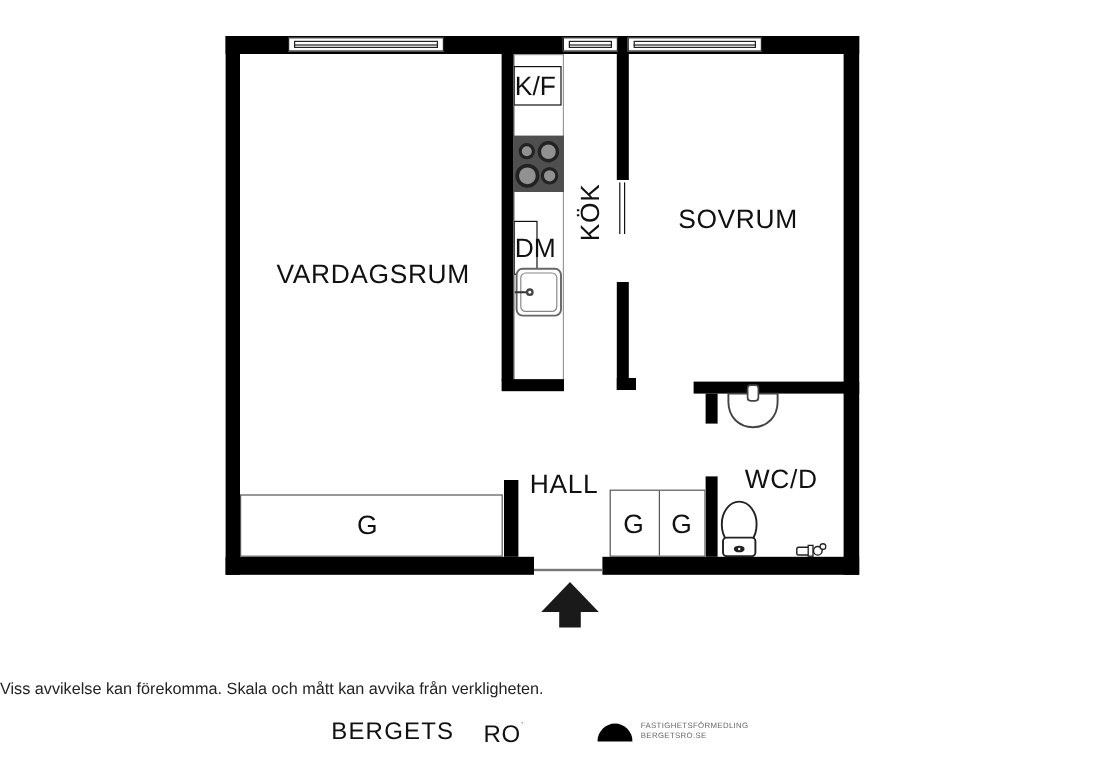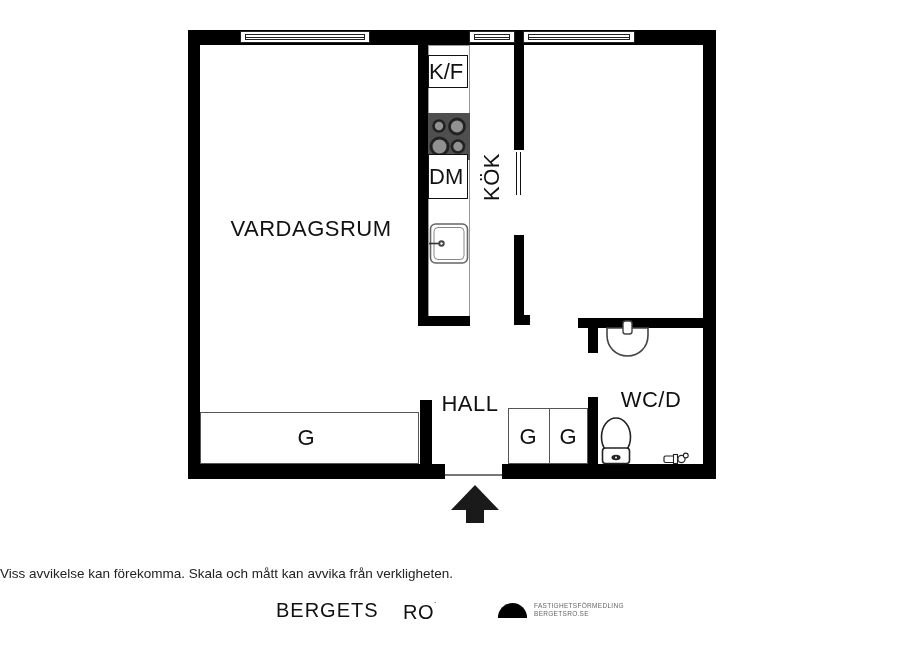--- a/index.html
+++ b/index.html
@@ -89,21 +89,21 @@
 
   <div class="stove">
     <svg width="42" height="47" viewBox="0 0 42 47">
       <circle cx="11" cy="13" r="5.5" fill="#919191" stroke="#222" stroke-width="2.6"></circle>
       <circle cx="29" cy="13.5" r="7.5" fill="#919191" stroke="#222" stroke-width="2.8"></circle>
       <circle cx="11.5" cy="33.5" r="8.5" fill="#919191" stroke="#222" stroke-width="3"></circle>
       <circle cx="30" cy="33.5" r="6" fill="#919191" stroke="#222" stroke-width="2.6"></circle>
     </svg>
   </div>
 
-  <div class="appl-box" style="left:428px;top:154px;width:40px;height:45px;">
+  <div class="appl-box" style="left:428px;top:184px;width:20px;height:45px;">
     <span>DM</span>
   </div>
 
   <svg class="abs" style="left:428px;top:222px;" width="42" height="44" viewBox="428 222 42 44">
     <rect x="430.5" y="224" width="37" height="39" rx="5" fill="#fff" stroke="#666" stroke-width="1.6"></rect>
     <rect x="434" y="227.5" width="30" height="32" rx="4" fill="#fff" stroke="#888" stroke-width="1"></rect>
     <line x1="429" y1="243.5" x2="441" y2="243.5" stroke="#333" stroke-width="1.6"></line>
     <circle cx="441.5" cy="243.5" r="3.2" fill="#444"></circle>
     <circle cx="441.5" cy="243.5" r="1.2" fill="#fff"></circle>
   </svg>
@@ -131,20 +131,21 @@
   <div class="closet-label" style="left:306px;top:438px;">G</div>
 
   <div class="closet" style="left:508px;top:408px;width:80px;height:56px;">
     <div class="divider" style="left:40px;"></div>
   </div>
   <div class="closet-label" style="left:528px;top:437px;">G</div>
   <div class="closet-label" style="left:568px;top:437px;">G</div>
 
   <div class="room-label" style="left:311px;top:229px;">VARDAGSRUM</div>
   <div class="room-label vertical" style="left:492px;top:177px;">KÖK</div>
+  <div class="room-label" style="left:615px;top:183px;">SOVRUM</div>
   <div class="room-label" style="left:470px;top:404px;">HALL</div>
   <div class="room-label" style="left:651px;top:400px;">WC/D</div>
 
 </div>
 
 <div class="disclaimer">Viss avvikelse kan förekomma. Skala och mått kan avvika från verkligheten.</div>
 
 <div class="brand" style="left:276px;">BERGETS</div>
 <div class="brand" style="left:403px;letter-spacing:0.5px;">
   <span>RO</span><sup>·</sup>

